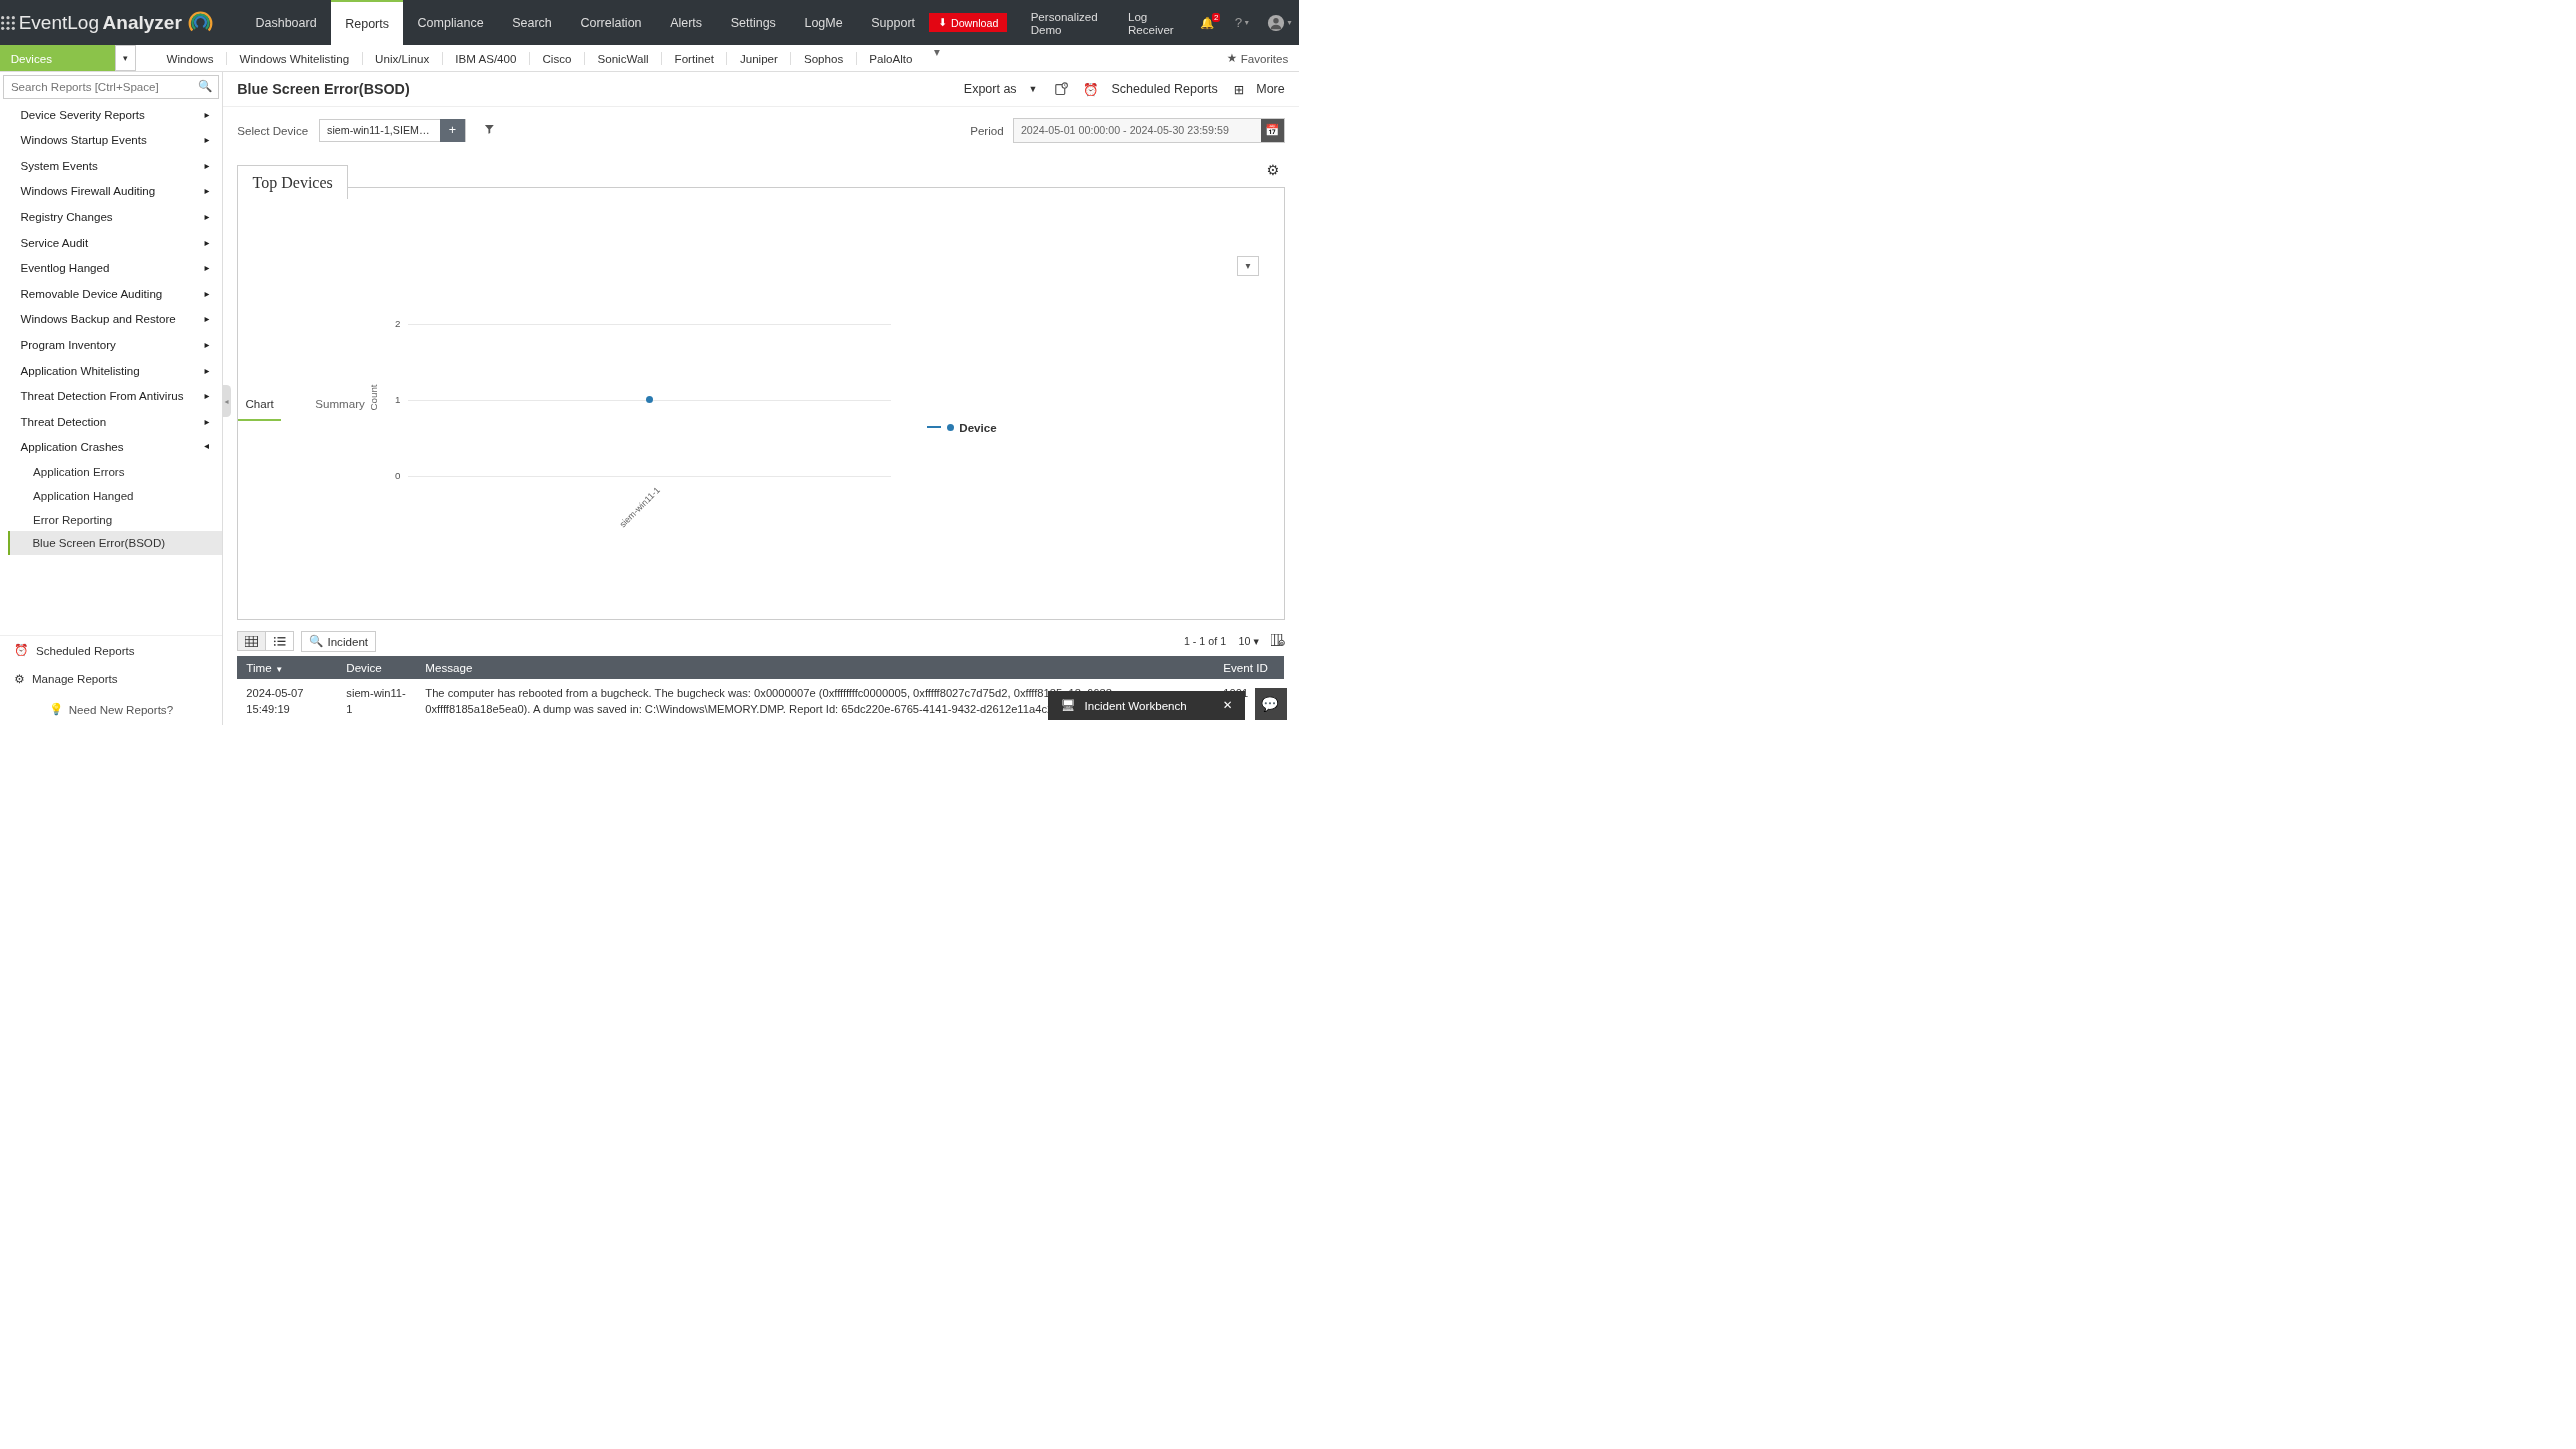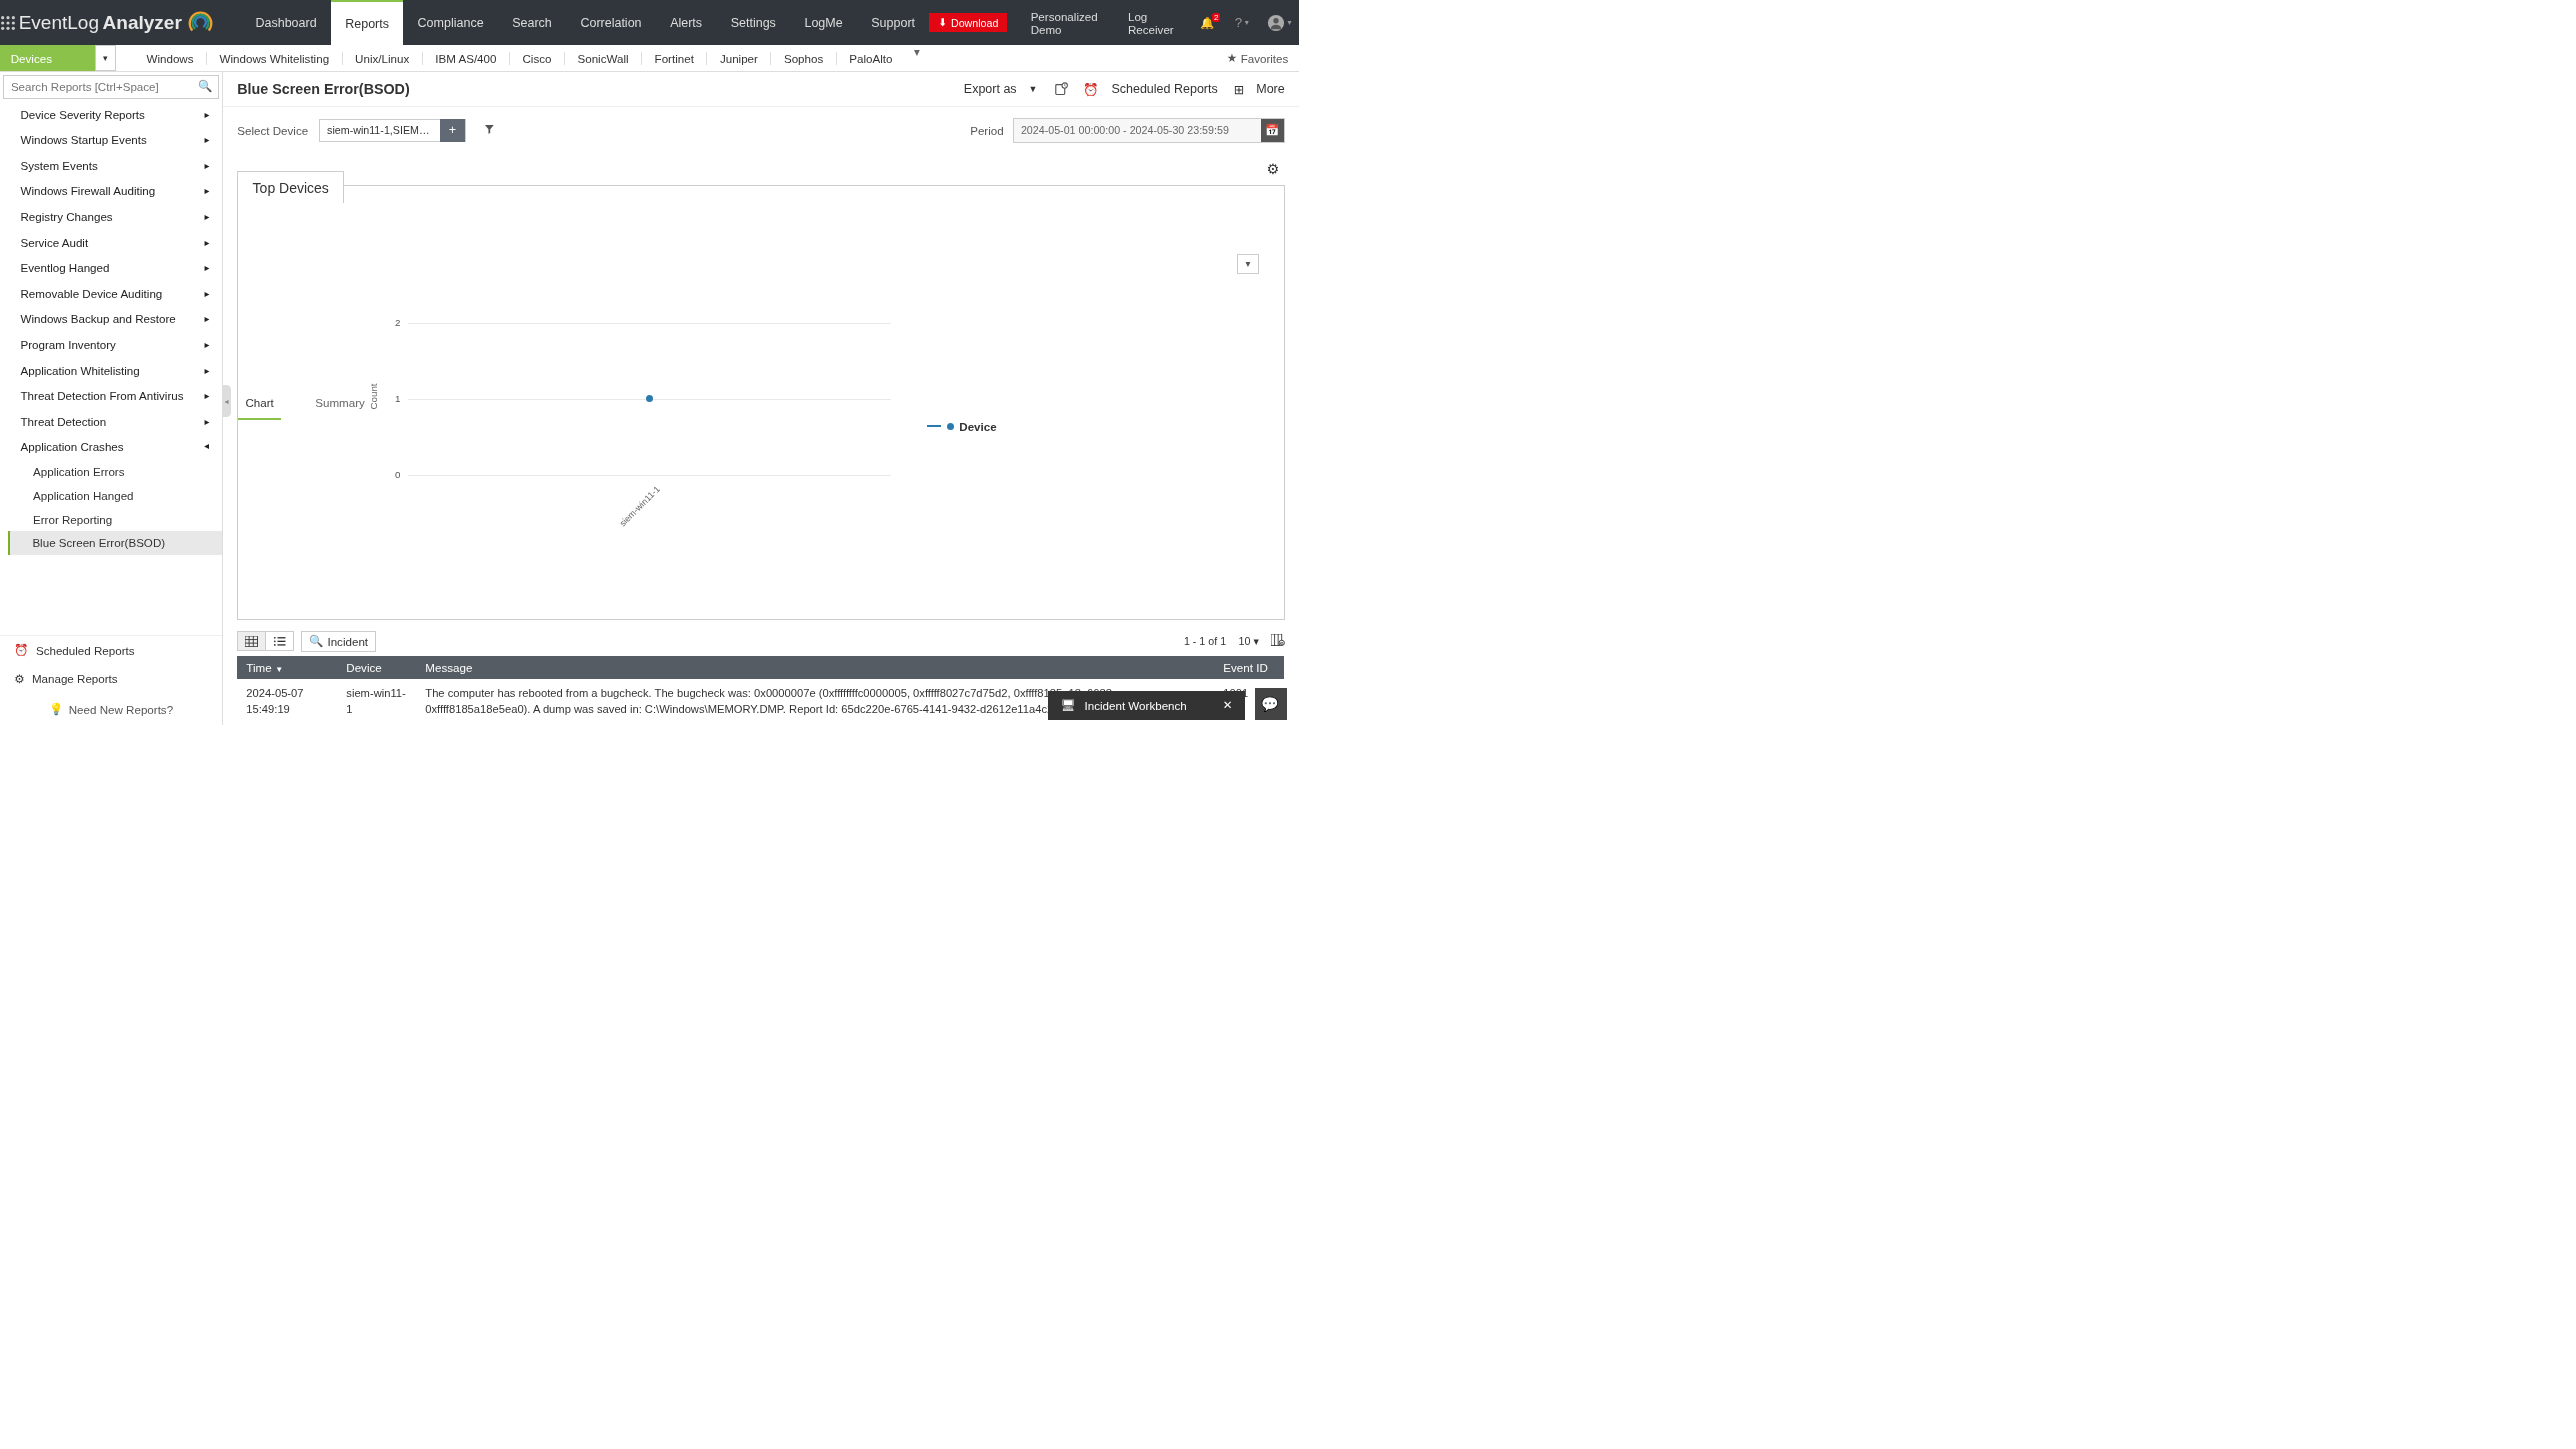--- a/index.html
+++ b/index.html
@@ -14,21 +14,21 @@
 .main-tab.active { background: #fff; color: #333; border-top: 2.7px solid #8bc34a; }
 .topbar-right { margin-left: auto; display: flex; align-items: center; gap: 0; height: 100%; }
 .download-btn { background: #e30613; color: #fff; padding: 2.7px 9px; font-size: 10.7px; cursor: pointer; display: flex; align-items: center; gap: 3.6px; margin-right:12.5px; }
 .top-link { color: #ddd; font-size: 11.6px; padding: 0 10.7px; cursor: pointer; position: relative; }
 .notif-badge { position: absolute; top: -2.7px; right: 5.4px; background: #e30613; color: #fff; font-size: 8px; border-radius: 2.7px; padding: 0 1.8px; }
 .add-btn { background: #7bb026; color: #fff; padding: 3.6px 9px; font-size: 10.7px; margin: 0 10.7px; display: flex; align-items: center; gap:3.6px; cursor: pointer; }
 .top-search { background: #474c52; color: #ccc; padding: 4.5px 9px; width: 89px; display: flex; align-items: center; gap: 5.4px; height: 23px; font-size: 11.6px;}
 .top-icon-sep { color: #999; cursor: pointer; padding: 0 9px; font-size: 13.4px; display:flex; align-items:center; height:100%;}
 
 .subbar { height: 27px; background: #fff; border-bottom: 0.9px solid #ddd; display: flex; align-items: stretch; }
-.devices-dd { background: #8bc34a; color: #fff; padding: 0 32px 0 10.7px; display: flex; align-items: center; position: relative; width: 116px;}
+.devices-dd { background: #8bc34a; color: #fff; padding: 0 32px 0 10.7px; display: flex; align-items: center; position: relative; width: 136px;}
 .devices-dd .arrow { position: absolute; right:0; top:0; bottom:0; width:21.5px; background:#fff; border:0.9px solid #ccc; display:flex; align-items:center; justify-content:center; color:#333; font-size:9px;}
 .sub-tabs { display: flex; align-items: center; padding-left: 18px; gap: 0;}
 .sub-tab { padding: 0 12.5px; border-right: 0.9px solid #ddd; color: #333; cursor: pointer; font-size: 11.6px;}
 .sub-tab:last-child { border:none; }
 .sub-more { padding:0 9px; color:#666; cursor:pointer;}
 .favorites { margin-left: auto; padding: 0 10.7px; display: flex; align-items: center; gap: 3.6px; color: #555; cursor: pointer; }
 
 .body-wrap { display: flex; height: calc(100% - 72px); }
 .sidebar { width: 223px; border-right: 0.9px solid #ddd; background: #fff; display: flex; flex-direction: column; overflow:hidden;}
 .side-search { position: relative; border: 0.9px solid #ccc; margin: 2.7px; }
@@ -55,21 +55,21 @@
 .device-select { border: 0.9px solid #ccc; display: flex; align-items: center; height: 23px;}
 .device-select span { padding: 0 7.2px; font-size: 10.7px; width:120px; overflow:hidden; white-space:nowrap; text-overflow:ellipsis;}
 .device-add { background: #616a74; color: #fff; width: 25px; height: 23px; display: flex; align-items: center; justify-content: center; cursor: pointer; font-size:12.5px;}
 .filter-icon { color: #555; padding: 0 7.2px; cursor: pointer; }
 .period-wrap { margin-left: auto; display: flex; align-items: center; gap: 9px; }
 .period-input { border: 0.9px solid #ccc; background: #f7f7f7; display: flex; align-items: center; height: 25px;}
 .period-input span { padding: 0 7.2px; font-size: 10.7px; color:#666; width:247px;}
 .period-cal { background: #555; color: #fff; width: 23px; height: 23px; display: flex; align-items: center; justify-content: center;}
 
 .chart-tabs-outer { display: flex; border-bottom: 0.9px solid #ccc; margin: 0 14.3px; align-items:center;}
-.outer-tab { background: #fff; border: 0.9px solid #ccc; border-bottom: none; padding: 7.2px 14.3px; font-size: 14px; cursor:pointer; position:relative; top:18px;}
+.outer-tab { background: #fff; border: 0.9px solid #ccc; border-bottom: none; padding: 7.2px 14.3px; font-size: 16px; cursor:pointer; position:relative; top:12px;font-family:Liberation Serif, serif;}
 .gear-btn { margin-left: auto; padding: 5.4px; cursor: pointer; color:#333; font-size:14.3px;}
 
 .chart-panel { flex:1; margin: 0 14.3px; border:0.9px solid #ccc; border-top:none; padding: 14.3px 0 7.2px; display:flex; flex-direction:row; align-items:center; position:relative; min-height:0;}
 .inner-tabs { display: flex; gap: 27px;  }
 .inner-tab { padding: 3.6px 7.2px 9px; cursor: pointer; color: #666; font-size: 11.6px;}
 .inner-tab.active { color: #333; border-bottom: 2.7px solid #8bc34a; }
 .chart-dd-btn { position:absolute; right:25px; top:68px; border:0.9px solid #ccc; padding:3.6px 7.2px; cursor:pointer; color:#555; font-size:9.8px;}
 
 .plot { width: 555px; height: 179px; margin-top: 5.4px; position: relative;}
 .yaxis-label { position: absolute; left: -12.5px; top: 72px; transform: rotate(-90deg); font-size: 9.8px; color: #666;}

